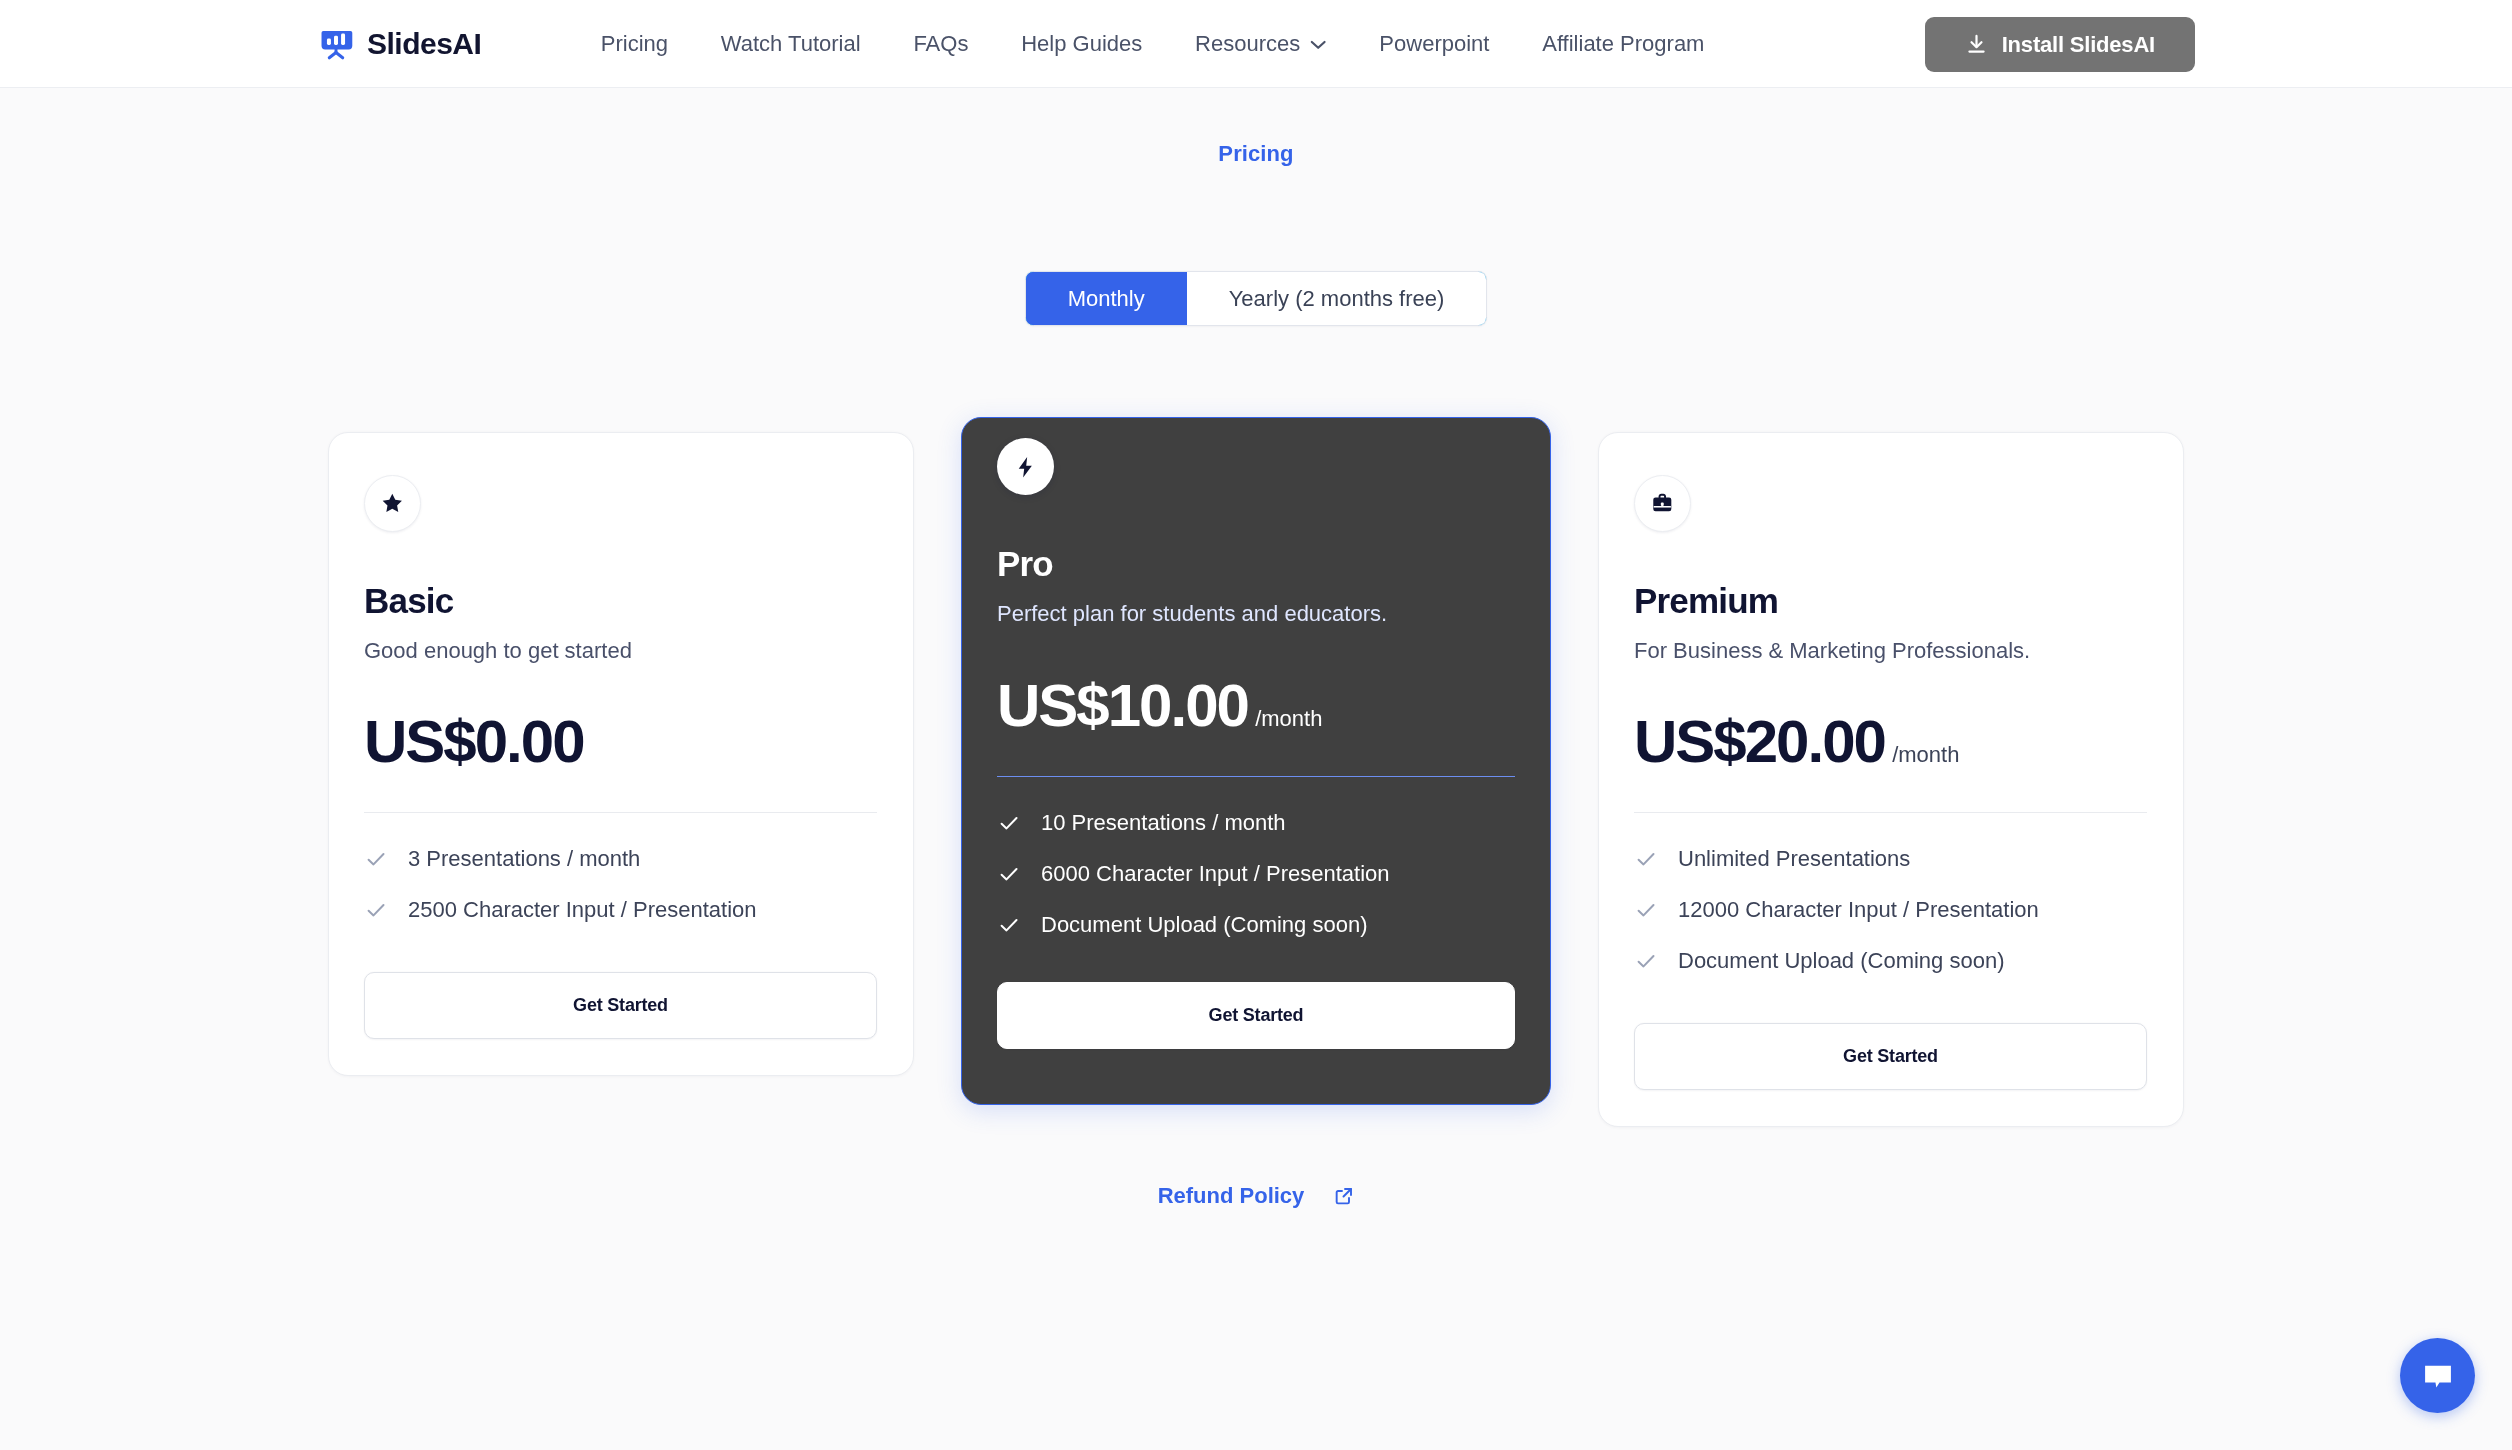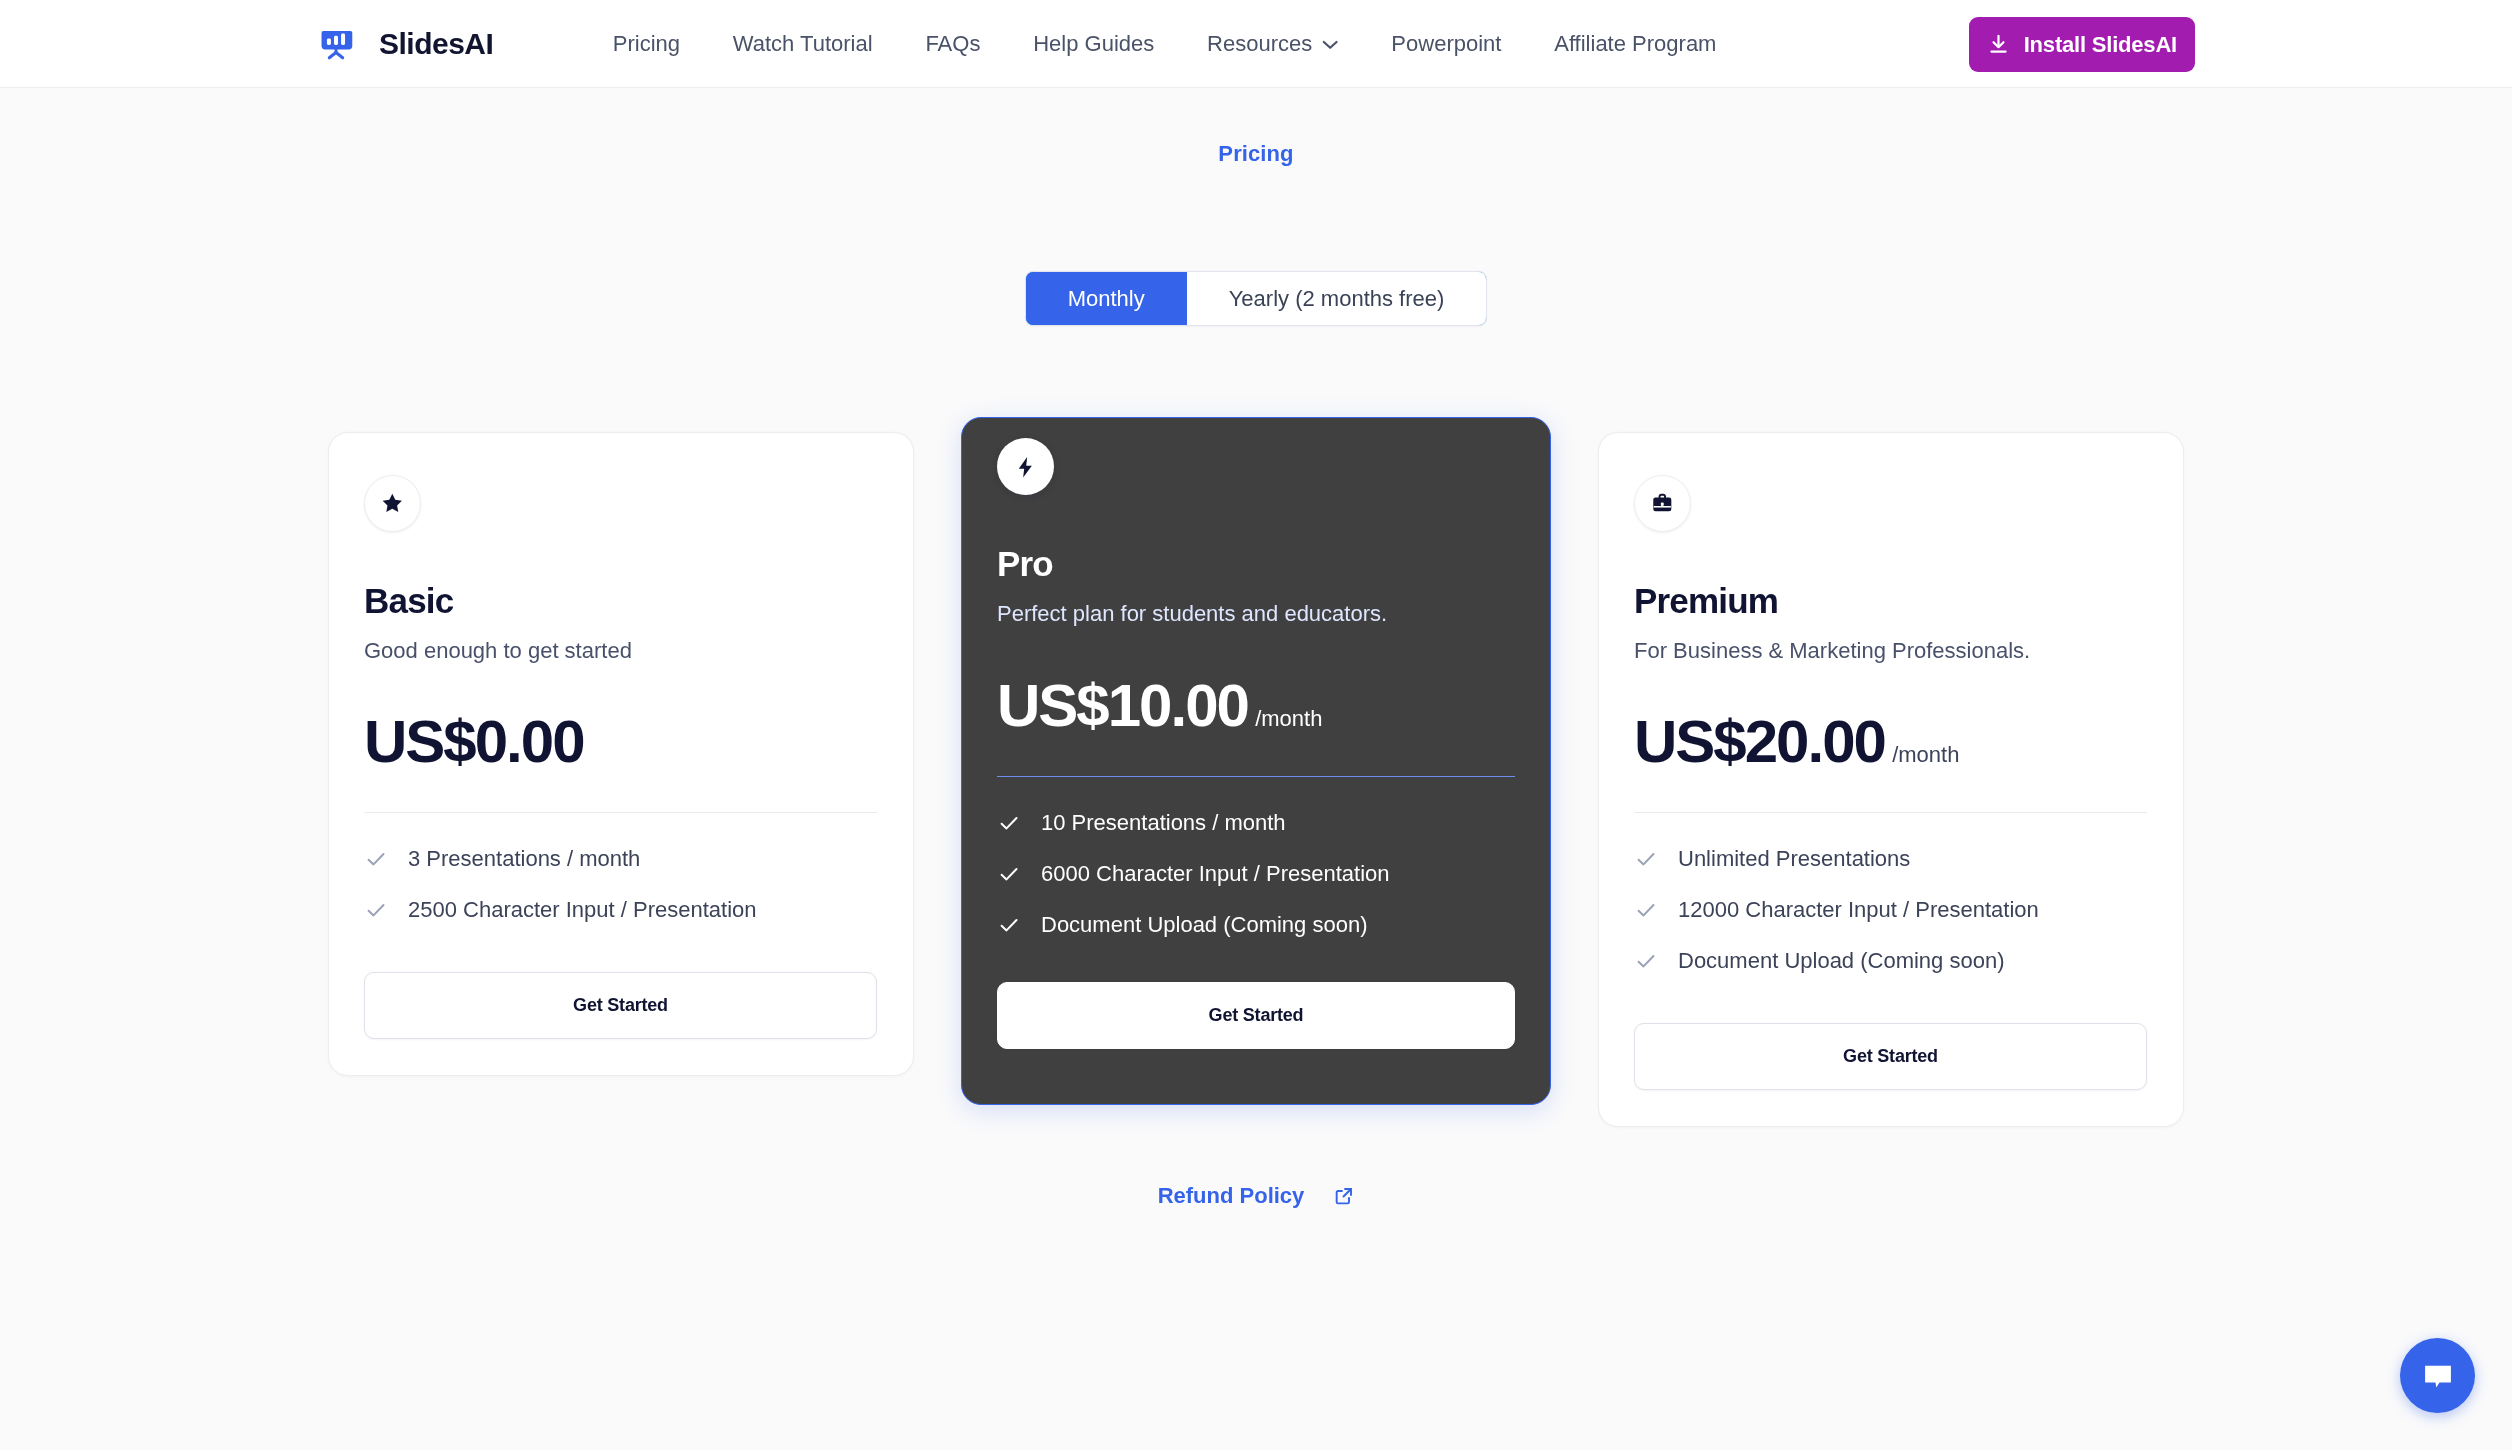--- a/index.html
+++ b/index.html
@@ -24,21 +24,21 @@
     border-bottom: 0.9px solid #eceef2;
     display: flex;
     align-items: center;
     padding: 0 317px 0 317px;
     position: relative;
   }
 
   .brand {
     display: flex;
     align-items: center;
-    gap: 24px;
+    gap: 12px;
     cursor: pointer;
   }
   .brand-mark { width: 38px; height: 38px; display: block; }
   .brand-name {
     font-size: 30px;
     font-weight: 700;
     letter-spacing: -0.5px;
     color: #121530;
   }
 
@@ -59,26 +59,26 @@
     gap: 10px;
     line-height: 1;
   }
   .chevron { width: 16.4px; height: 10px; display: block; margin-top: 2.7px; }
 
   .install-btn {
     position: absolute;
     right: 317px;
     top: 17.3px;
     height: 55px;
-    background: #a21caf;
+    background: #737373;
     border-radius: 9px;
     display: flex;
     align-items: center;
     gap: 13.7px;
-    padding: 0 18px;
+    padding: 0 40px;
     cursor: pointer;
     border: none;
   }
   .install-label {
     color: #ffffff;
     font-size: 22px;
     font-weight: 700;
     white-space: nowrap;
     letter-spacing: -0.2px;
   }

